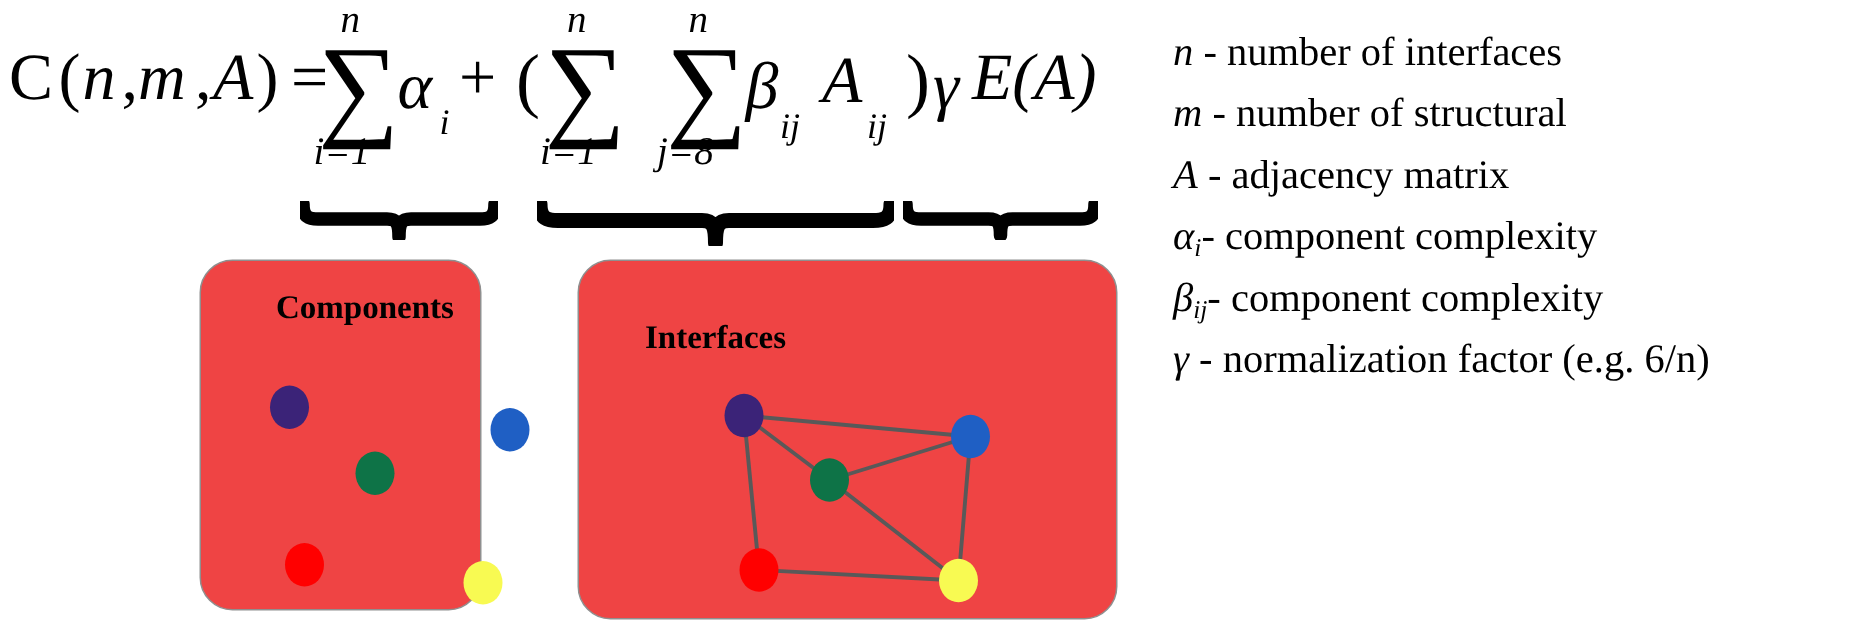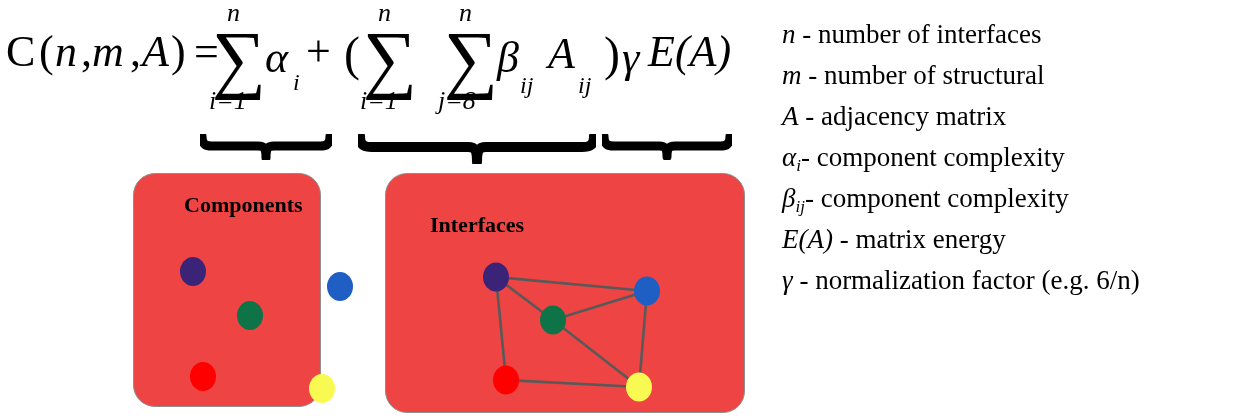--- a/index.html
+++ b/index.html
@@ -224,18 +224,15 @@
   <div class="legend-row">
     <span class="sym">A</span><span class="desc"> - adjacency matrix</span>
   </div>
   <div class="legend-row">
     <span class="sym">α</span><span class="sym-sub">i</span><span class="desc">- component complexity</span>
   </div>
   <div class="legend-row">
     <span class="sym">β</span><span class="sym-sub">ij</span><span class="desc">- component complexity</span>
   </div>
   <div class="legend-row">
-    <span class="sym">E(A)</span><span class="desc"> - matrix energy</span>
-  </div>
-  <div class="legend-row">
     <span class="sym">γ</span><span class="desc"> - normalization factor (e.g. 6/n)</span>
   </div>
 </div>
 
 </body></html>

